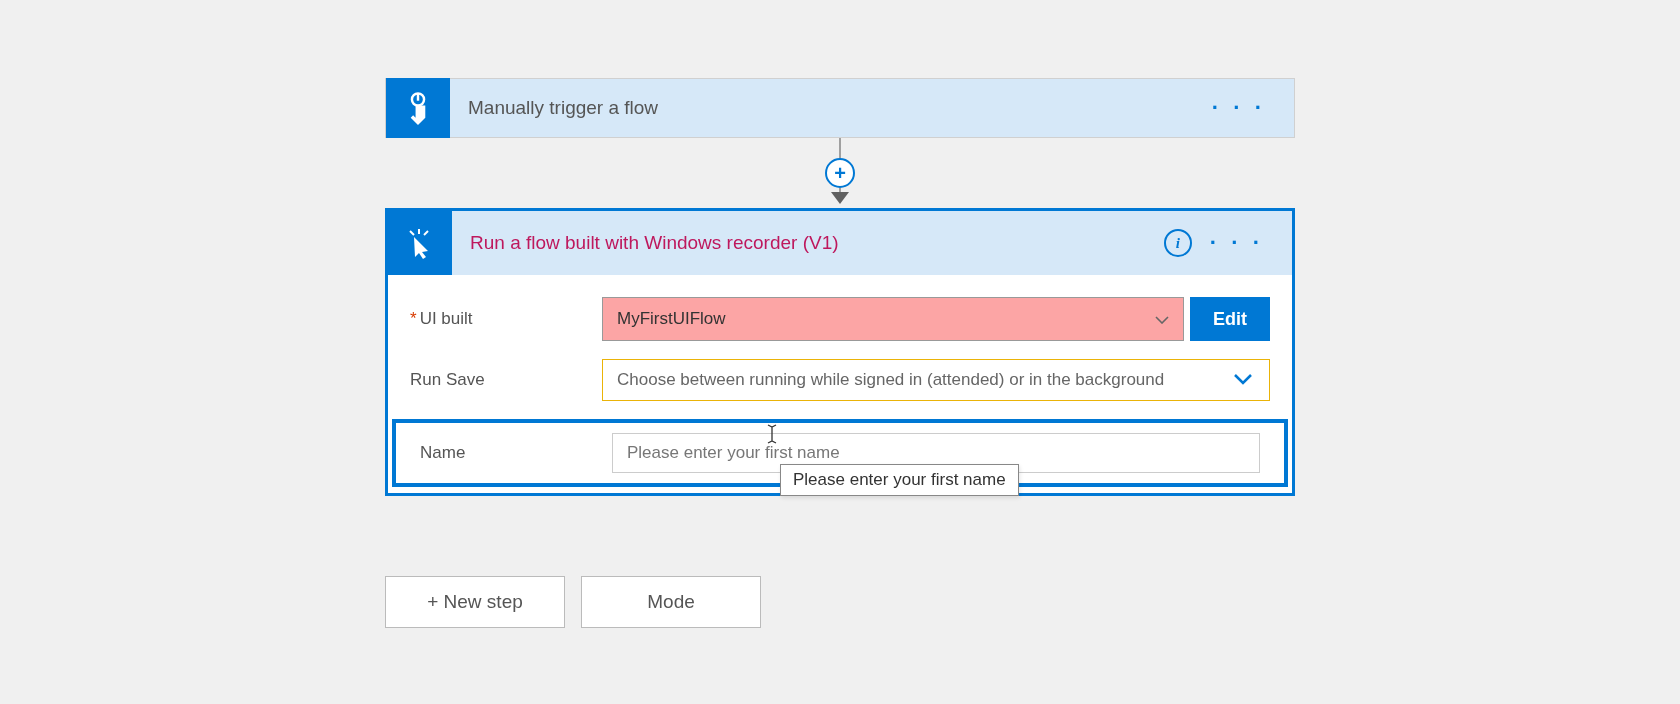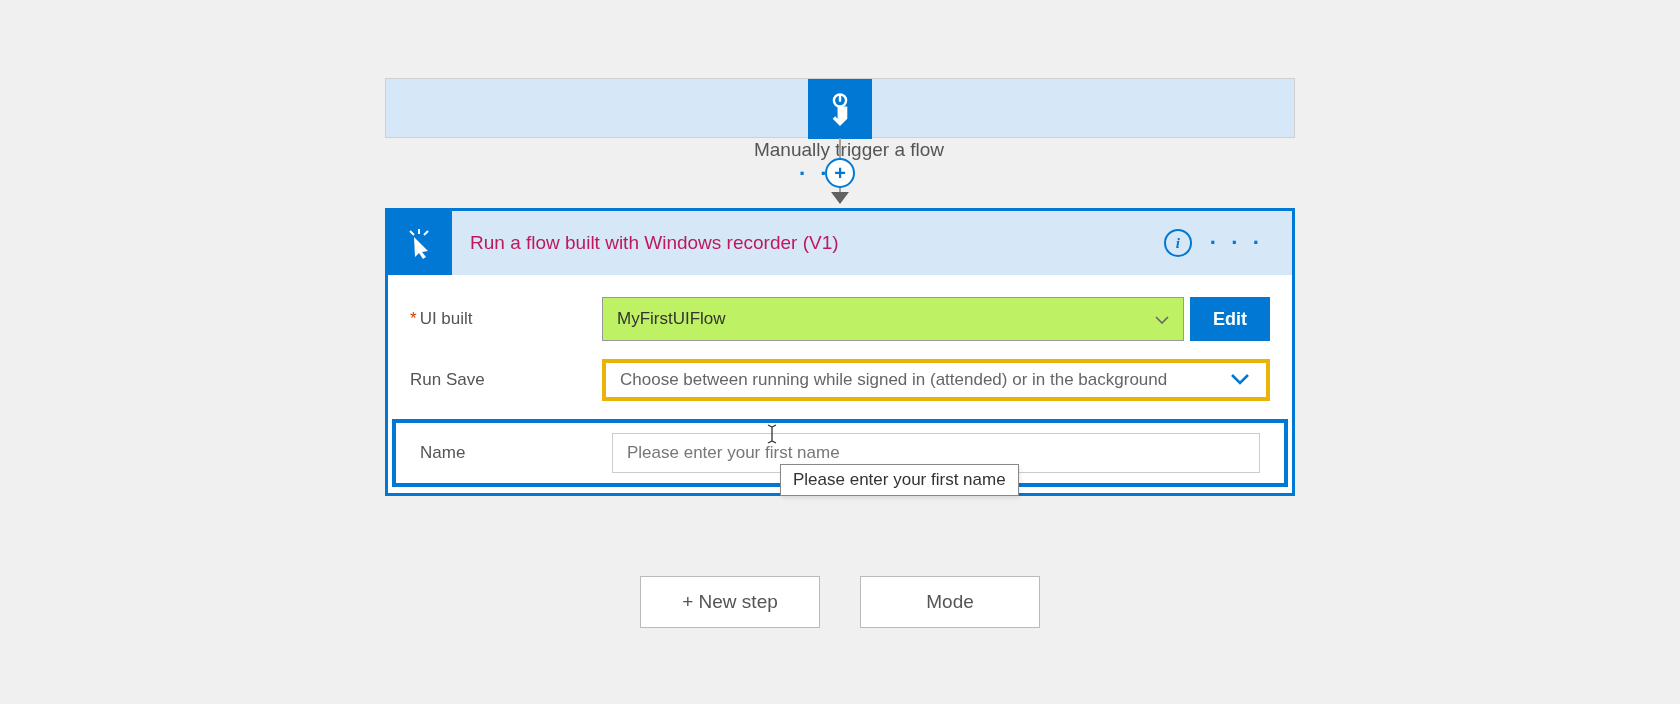--- a/index.html
+++ b/index.html
@@ -26,21 +26,20 @@
       margin: 0 auto;
       position: relative;
     }
     .card-trigger {
       display: flex;
       align-items: center;
       background: #d6e8f8;
       height: 60px;
       border: 1px solid #d0d0d0;
       position: relative;
-      flex-direction: column;
     }
     .card-icon {
       width: 64px;
       height: 60px;
       background: #0078d4;
       display: flex;
       align-items: center;
       justify-content: center;
       flex-shrink: 0;
     }
@@ -167,21 +166,21 @@
       flex: 1;
       height: 44px;
       border: 1px solid #999;
       display: flex;
       align-items: center;
       padding: 0 14px;
       font-size: 17px;
       color: #333;
       position: relative;
       cursor: pointer;
-      background: #bef264;
+      background: #fca5a5;
     }
     .dropdown-chevron {
       position: absolute;
       right: 14px;
       color: #666;
     }
     .dropdown-chevron svg {
       width: 14px;
       height: 8px;
     }
@@ -192,21 +191,21 @@
       color: #fff;
       border: none;
       font-size: 18px;
       font-weight: 600;
       margin-left: 6px;
       cursor: pointer;
     }
     .runmode-select {
       flex: 1;
       height: 42px;
-      border: 4px solid #eab308;
+      border: 1px solid #eab308;
       display: flex;
       align-items: center;
       padding: 0 14px;
       font-size: 17px;
       color: #666;
       position: relative;
       cursor: pointer;
       background: #fff;
       overflow: hidden;
     }
@@ -248,22 +247,21 @@
       background: #fff;
       border: 1px solid #888;
       padding: 5px 12px;
       font-size: 17px;
       color: #333;
       box-shadow: 1px 2px 4px rgba(0,0,0,0.1);
       z-index: 10;
     }
     .bottom-buttons {
       display: flex;
-      justify-content: center;
-      gap: 40px;
+      gap: 16px;
       margin-top: 80px;
     }
     .btn-outline {
       border: 1px solid #bbb;
       background: #fff;
       padding: 0 32px;
       height: 52px;
       font-size: 19px;
       color: #555;
       cursor: pointer;

